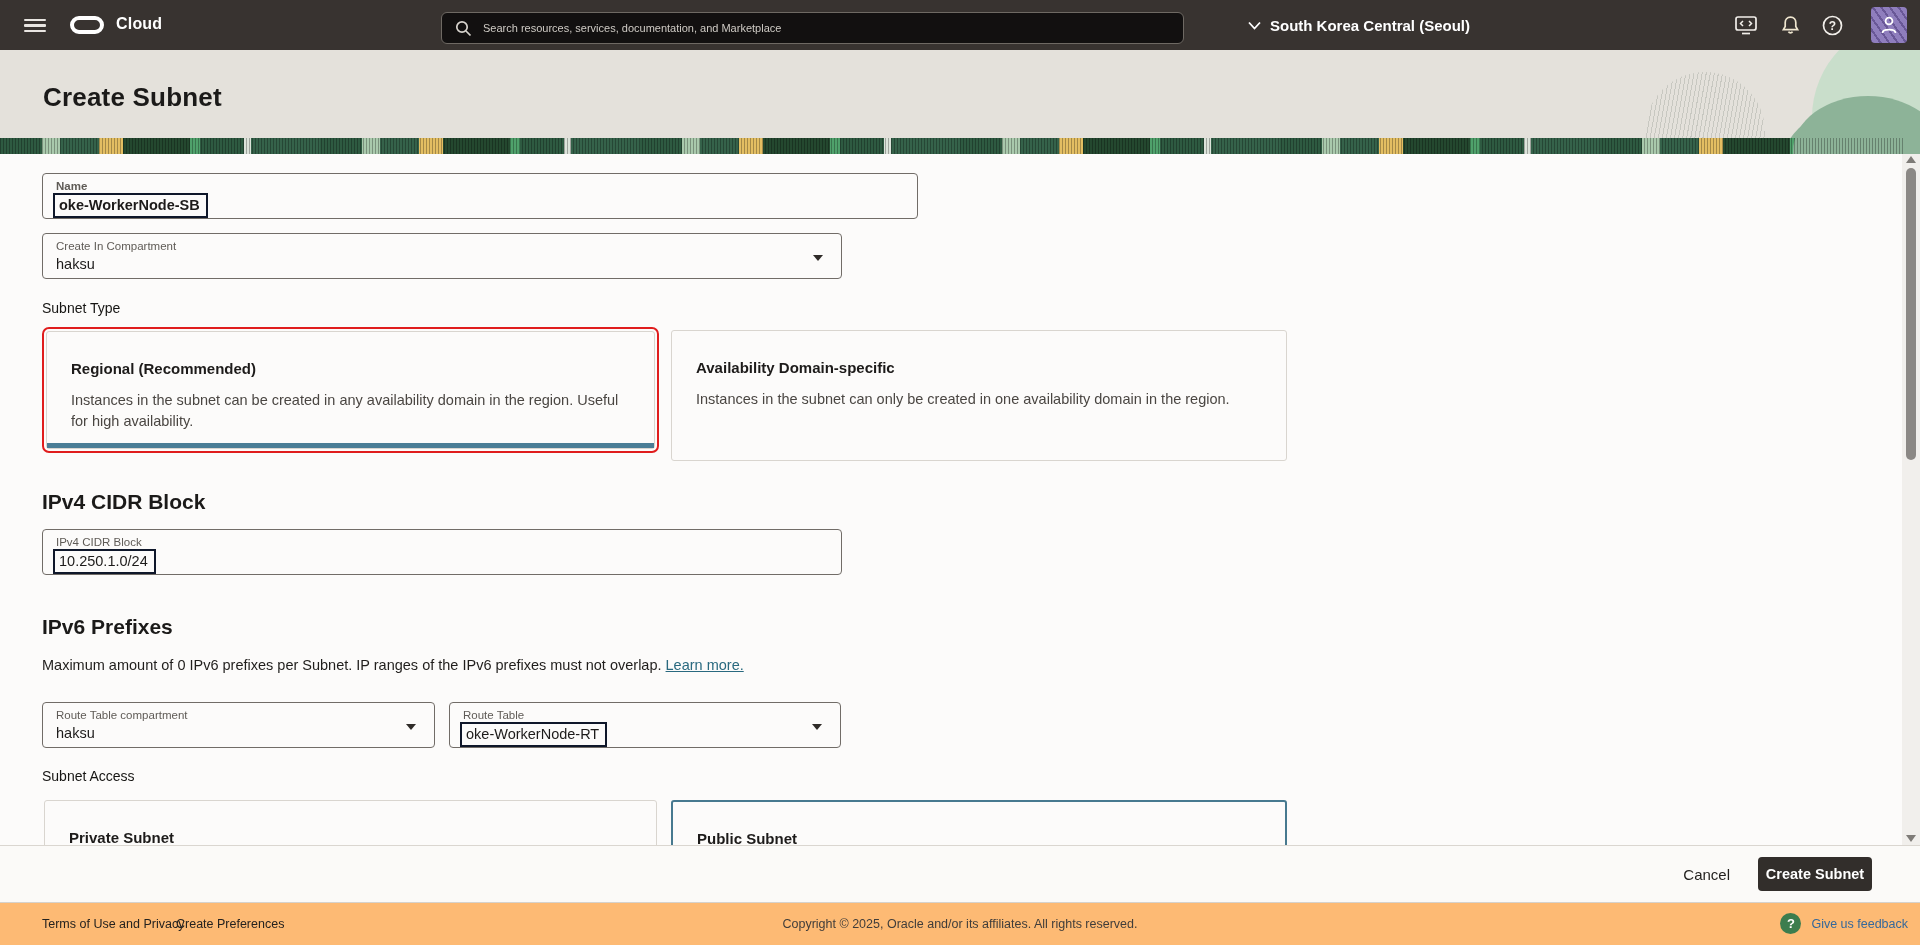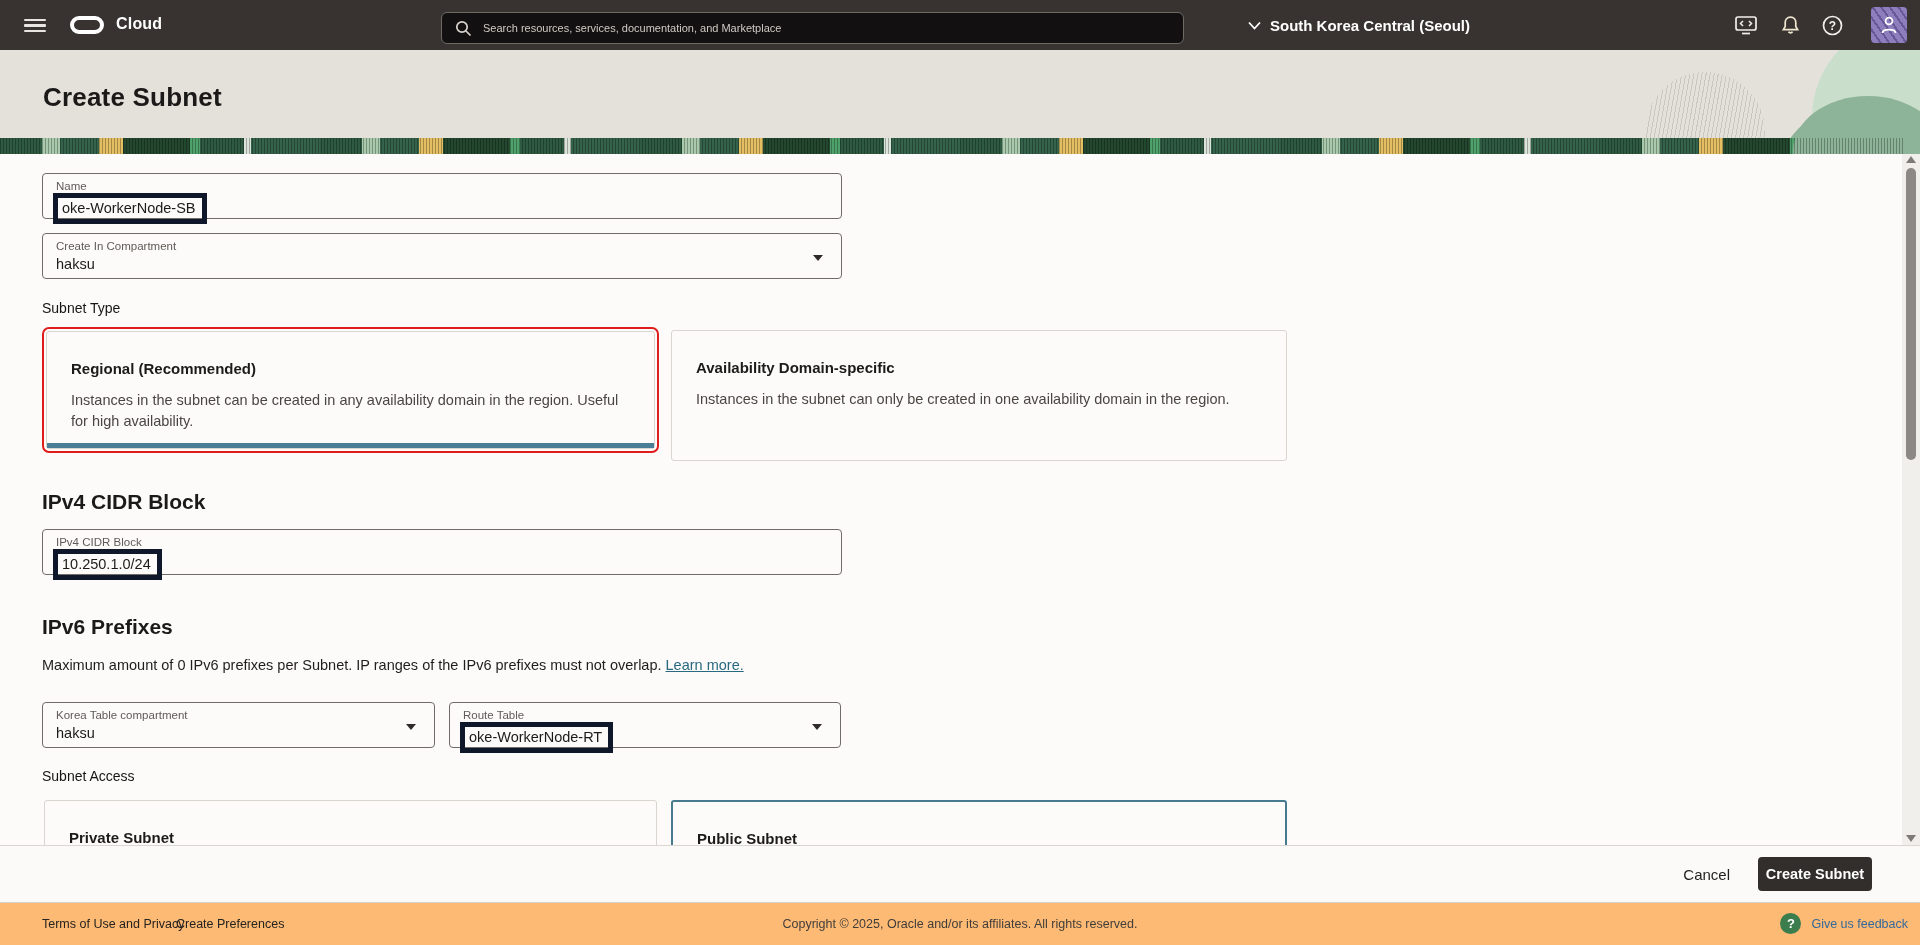--- a/index.html
+++ b/index.html
@@ -42,21 +42,21 @@
   .strip-corner { position:absolute; right:-40px; bottom:-52px; width:150px; height:110px; border-radius:50%; background:#8DB398; }
 
   
   .content { position:absolute; left:0; top:154px; width:1902px; height:691px; background:#FCFBFA; }
 
   .field { position:absolute; height:46px; background:#FCFBFA; border:1px solid #716C67; border-radius:4px; cursor:text; }
   .field.select { cursor:pointer; }
   .field-label { position:absolute; left:13px; top:6px; font-size:11.5px; color:#5F5B56; }
   .field-value { font-size:14.5px; color:#1D1B1A; }
   .plain-value { position:absolute; left:13px; top:22px; }
-  .redbox { position:absolute; left:10px; top:19px; border:5px solid #0f172a; padding:1px 6px 2px 4px; background:transparent; white-space:nowrap; }
+  .redbox { position:absolute; left:10px; top:19px; border:2px solid #0f172a; padding:1px 6px 2px 4px; background:transparent; white-space:nowrap; }
   .chevron { position:absolute; right:18px; top:21px; width:0; height:0; border-left:5px solid transparent; border-right:5px solid transparent; border-top:6px solid #2F2B28; }
 
   .plain-label { position:absolute; font-size:14px; color:#161513; }
   .section-heading { position:absolute; font-size:21px; font-weight:700; color:#1B1A19; }
 
   .choice-card { position:absolute; background:#FCFBFA; border:1px solid #D9D5CF; border-radius:3px; cursor:pointer; }
   .choice-card.red-annot { outline:2px solid #E01D1D; outline-offset:2px; }
   .choice-card.teal-border { border:2px solid #47798F; }
   .card-title { position:absolute; left:24px; top:28px; font-size:15px; font-weight:600; color:#1D1B1A; }
   .card-desc { position:absolute; left:24px; top:58px; right:22px; font-size:14.5px; color:#4A4642; line-height:21px; }
@@ -151,21 +151,21 @@
     <div class="decor-mint"></div>
     <div class="decor-sage"></div>
     <div class="hero-title">Create Subnet</div>
     <div class="strip">
       <div class="strip-corner"></div>
     </div>
   </div>
 
   <div class="content">
 
-    <div class="field" style="left:42px; top:19px; width:800px;">
+    <div class="field" style="left:42px; top:19px; width:876px;font-weight:bold;">
       <div class="field-label">Name</div>
       <div class="redbox">
         <span class="field-value">oke-WorkerNode-SB</span>
       </div>
     </div>
 
     <div class="field select" style="left:42px; top:79px; width:800px;text-align:center;">
       <div class="field-label">Create In Compartment</div>
       <span class="field-value plain-value">haksu</span>
       <div class="chevron"></div>
@@ -193,21 +193,21 @@
       </div>
     </div>
 
     <div class="section-heading" style="left:42px; top:461px;">IPv6 Prefixes</div>
     <div class="ipv6-desc" style="left:42px; top:503px;">
       <span>Maximum amount of 0 IPv6 prefixes per Subnet. IP ranges of the IPv6 prefixes must not overlap.</span>
       <a>Learn more.</a>
     </div>
 
     <div class="field select" style="left:42px; top:548px; width:393px;">
-      <div class="field-label">Korea Table compartment</div>
+      <div class="field-label">Route Table compartment</div>
       <span class="field-value plain-value">haksu</span>
       <div class="chevron"></div>
     </div>
 
     <div class="field select" style="left:449px; top:548px; width:392px;">
       <div class="field-label">Route Table</div>
       <div class="redbox">
         <span class="field-value">oke-WorkerNode-RT</span>
       </div>
       <div class="chevron"></div>

